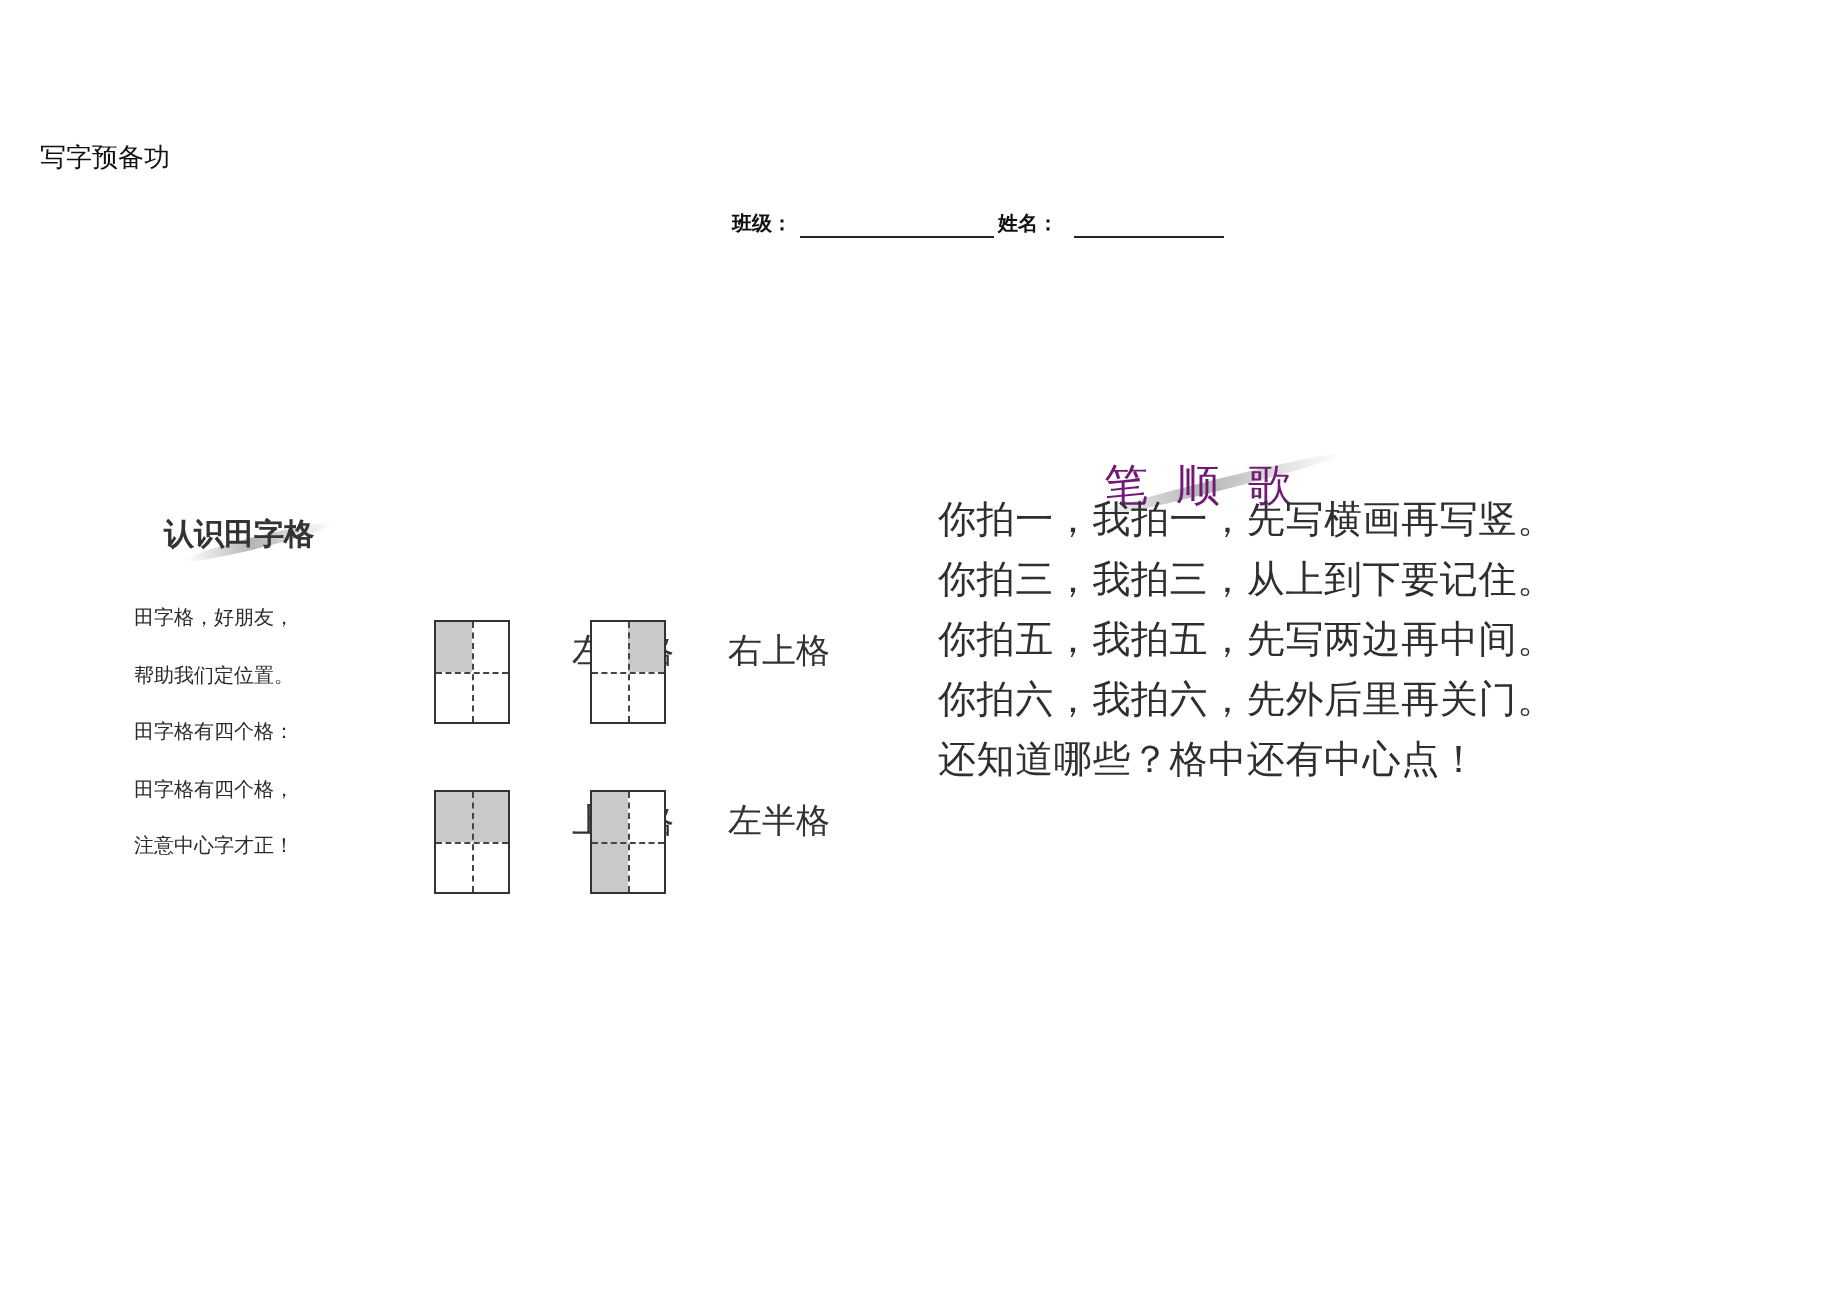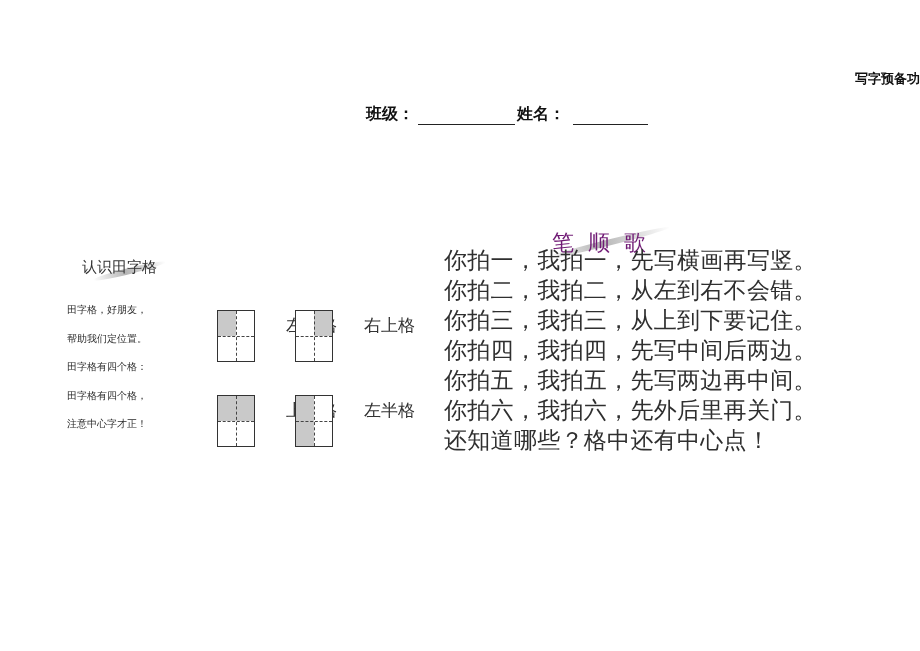--- a/index.html
+++ b/index.html
@@ -1,37 +1,37 @@
 <!DOCTYPE html>
 <html><head>
 <meta charset="utf-8">
 <style>
   html, body { margin:0; padding:0; background:#ffffff; }
   body { width:920px; height:651px; position:relative; overflow:hidden;
          font-family:"DejaVu Serif","Liberation Serif",serif; color:#2b2b2b; }
   .abs { position:absolute; }
-  .doc-title { left:0; width:920px; top:70px; text-align:right;
+  .doc-title { left:0; width:920px; top:70px; text-align:left;
                font-family:"DejaVu Sans","Liberation Sans",sans-serif;
-               font-weight:bold; font-size:13px; color:#111; padding-left:0; }
+               font-weight:normal; font-size:13px; color:#111; padding-left:0; }
   .doc-title span { display:inline-block; margin-left:20px; }
   .info-line { left:366px; top:104px; font-family:"DejaVu Sans","Liberation Sans",sans-serif;
-               font-weight:bold; font-size:16px; color:#111; white-space:nowrap; display:flex; align-items:flex-end; }
+               font-weight:bold; font-size:10px; color:#111; white-space:nowrap; display:flex; align-items:flex-end; }
   .blank { display:inline-block; border-bottom:1px solid #222; height:14px; }
   .blank.b1 { width:97px; margin:0 2px 0 4px; }
   .blank.b2 { width:75px; margin-left:8px; }
   .swoosh { position:absolute; height:6px; border-radius:50%;
             background:linear-gradient(90deg, rgba(120,120,120,0) 0%, rgba(120,120,120,.55) 45%, rgba(120,120,120,0) 100%);
             transform:rotate(-14deg); }
   .right-title { left:552px; top:192px; font-size:22px; letter-spacing:14px; color:#701a75;margin-top:36px; }
   .right-title .swoosh { left:-10px; top:12px; width:130px; }
-  .left-title { left:82px; top:258px; font-size:15px; color:#333; }
+  .left-title { left:82px; top:258px; font-size:15px; color:#333;font-weight:bold; }
   .left-title .swoosh { left:10px; top:10px; width:75px; }
 
   .poem-left { left:67px; top:296px; font-size:10px; line-height:28.5px; color:#2a2a2a; }
-  .poem-right { left:444px; top:245px; font-size:23px; line-height:30px; color:#2f2f2f; letter-spacing:0.3px; }
+  .poem-right { left:469px; top:245px; font-size:19px; line-height:30px; color:#2f2f2f; letter-spacing:0.3px; }
   .line { white-space:nowrap; }
 
   .grid { position:absolute; width:36px; height:50px; border:1.5px solid #333; border-top-width:1px; background:#fff; }
   .grid .q { position:absolute; width:50%; height:50%; }
   .grid .q.tl { left:0; top:0; } .grid .q.tr { right:0; top:0; }
   .grid .q.bl { left:0; bottom:0; }
   .grid .q.filled { background:#c9c9c9; }
   .grid .vline { position:absolute; left:50%; top:0; bottom:0; border-left:1.5px dashed #444; }
   .grid .hline { position:absolute; top:50%; left:0; right:0; border-top:1.5px dashed #444; }
   .grid-label { position:absolute; font-size:17px; color:#333; white-space:nowrap;margin-left:28px; }
@@ -91,19 +91,17 @@
 <div class="grid" style="left:295px; top:395px;">
   <div class="q tl filled"></div>
   <div class="q bl filled"></div>
   <div class="vline"></div>
   <div class="hline"></div>
 </div>
 <div class="grid-label" style="left:336px; top:399px;">左半格</div>
 
 <div class="abs poem-right">
   <div class="line">你拍一，我拍一，先写横画再写竖。</div>
-  <div class="line">你拍二，我拍二，从左到右不会错。</div>
   <div class="line">你拍三，我拍三，从上到下要记住。</div>
-  <div class="line">你拍四，我拍四，先写中间后两边。</div>
   <div class="line">你拍五，我拍五，先写两边再中间。</div>
   <div class="line">你拍六，我拍六，先外后里再关门。</div>
   <div class="line">还知道哪些？格中还有中心点！</div>
 </div>
 
 </body></html>

